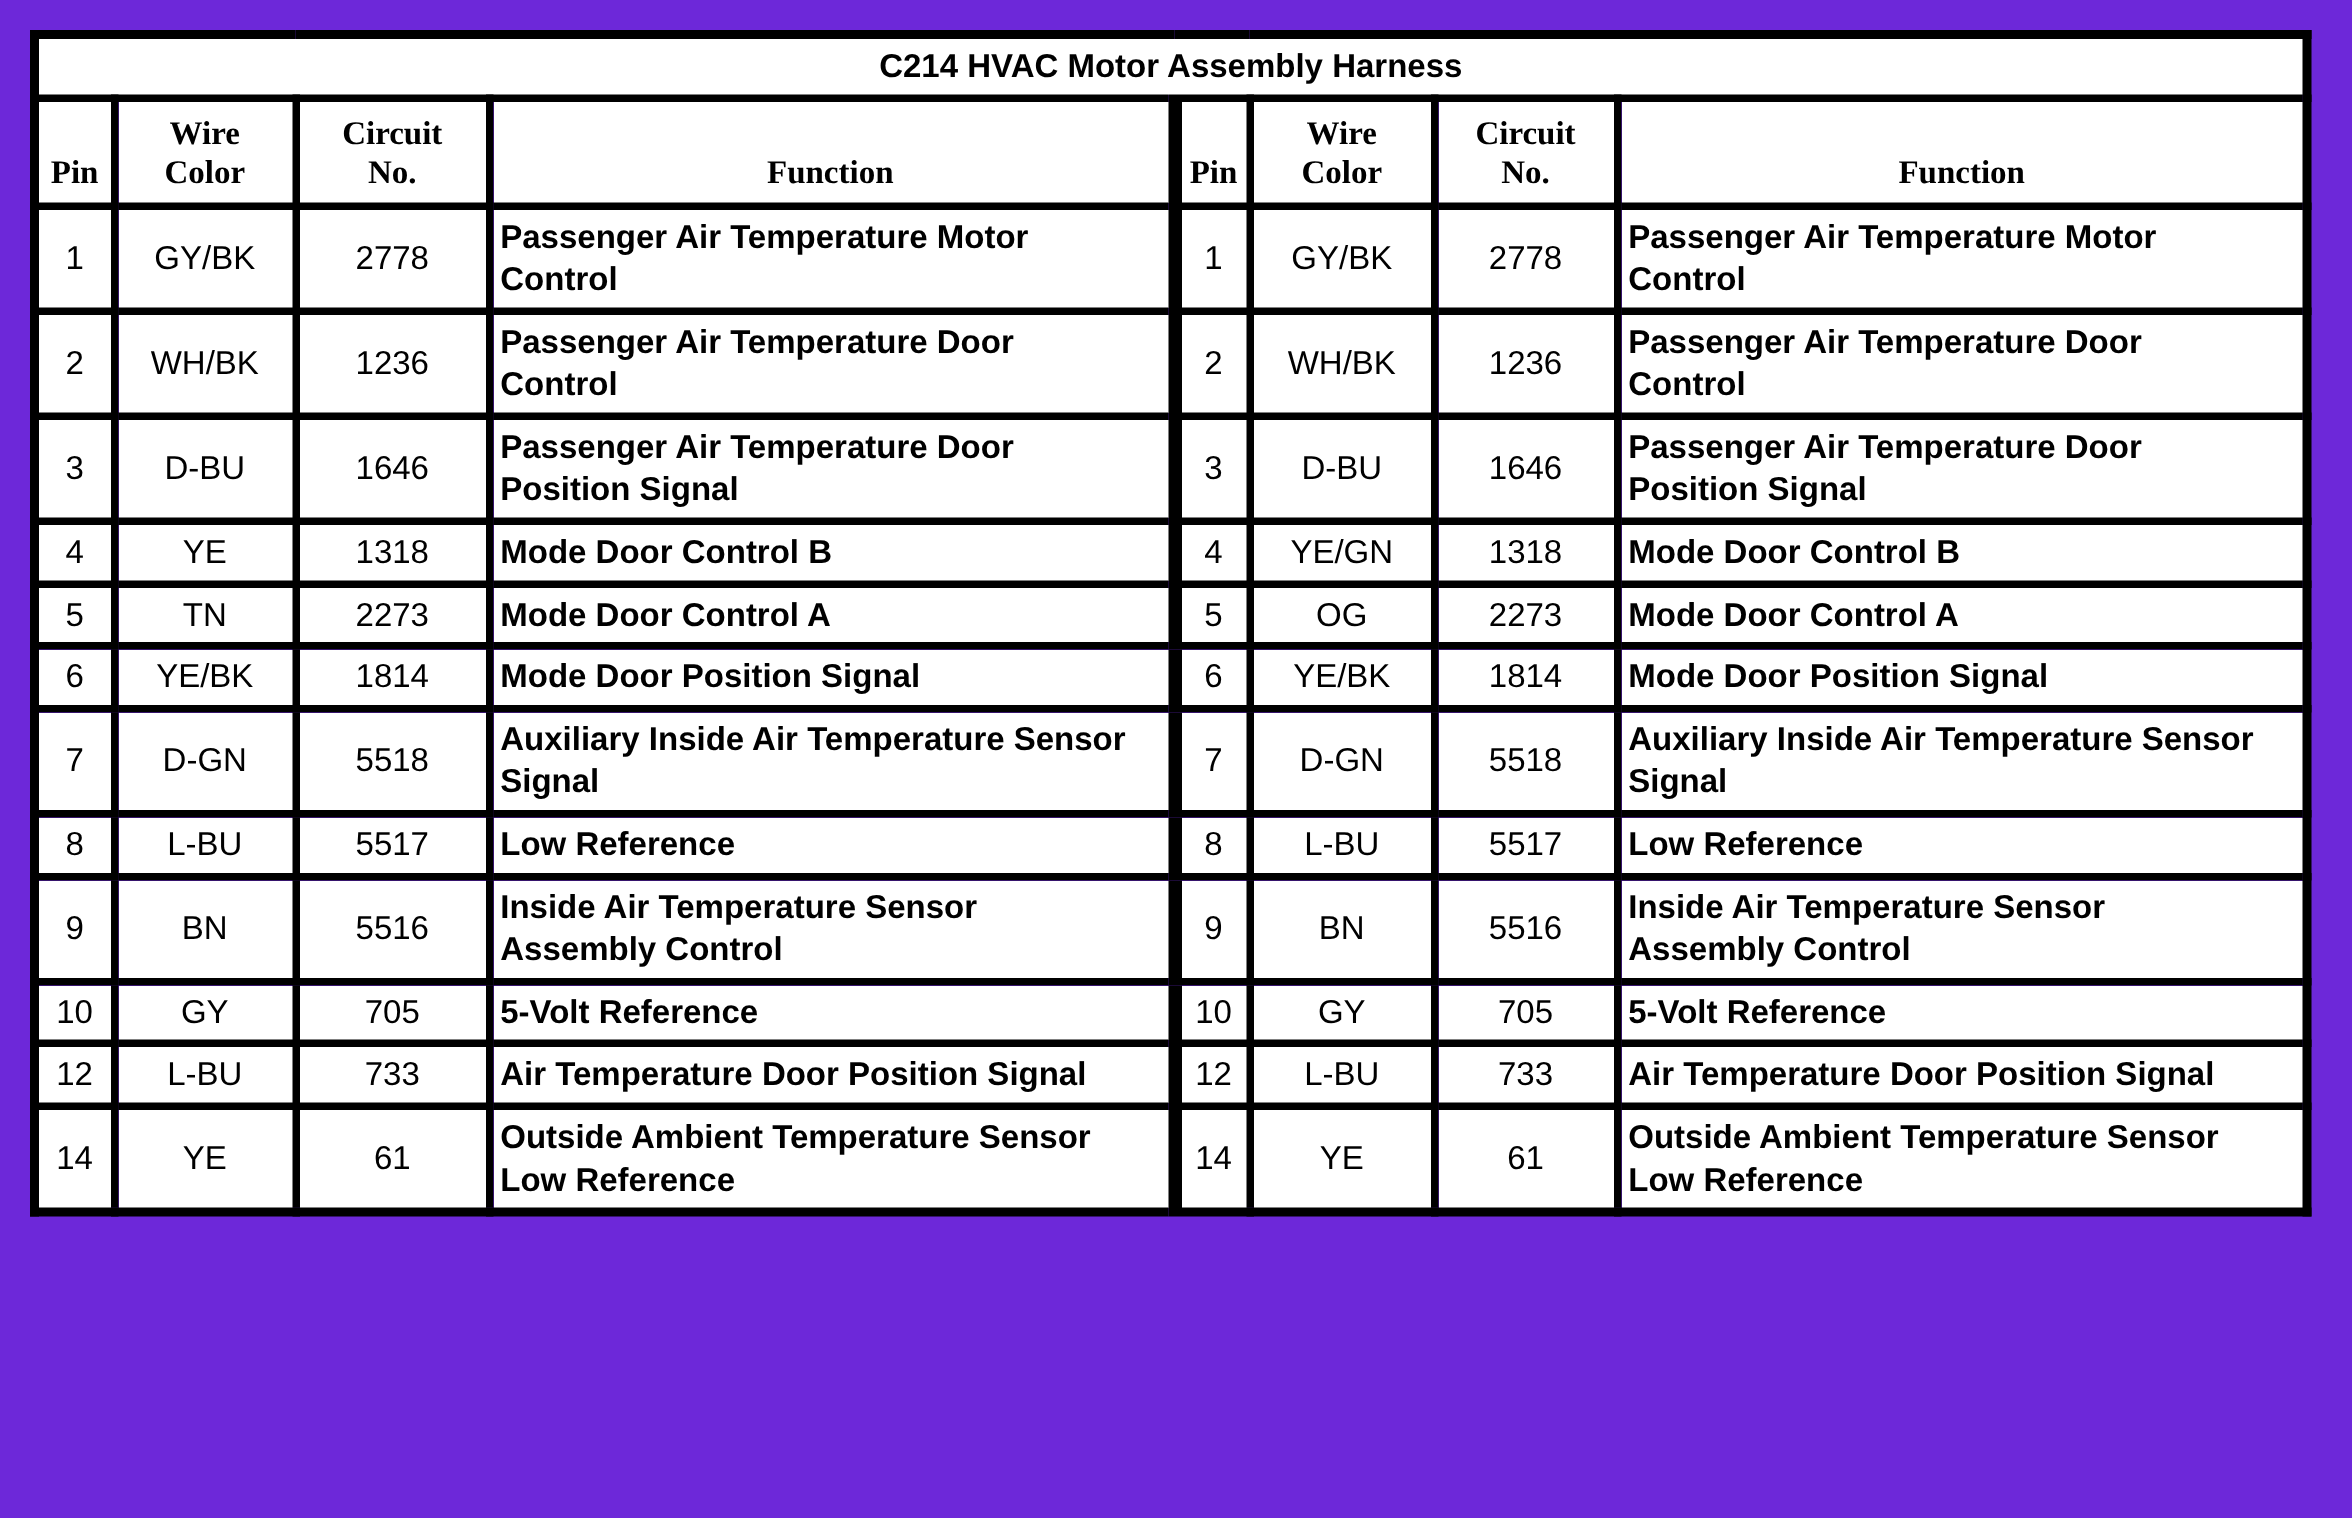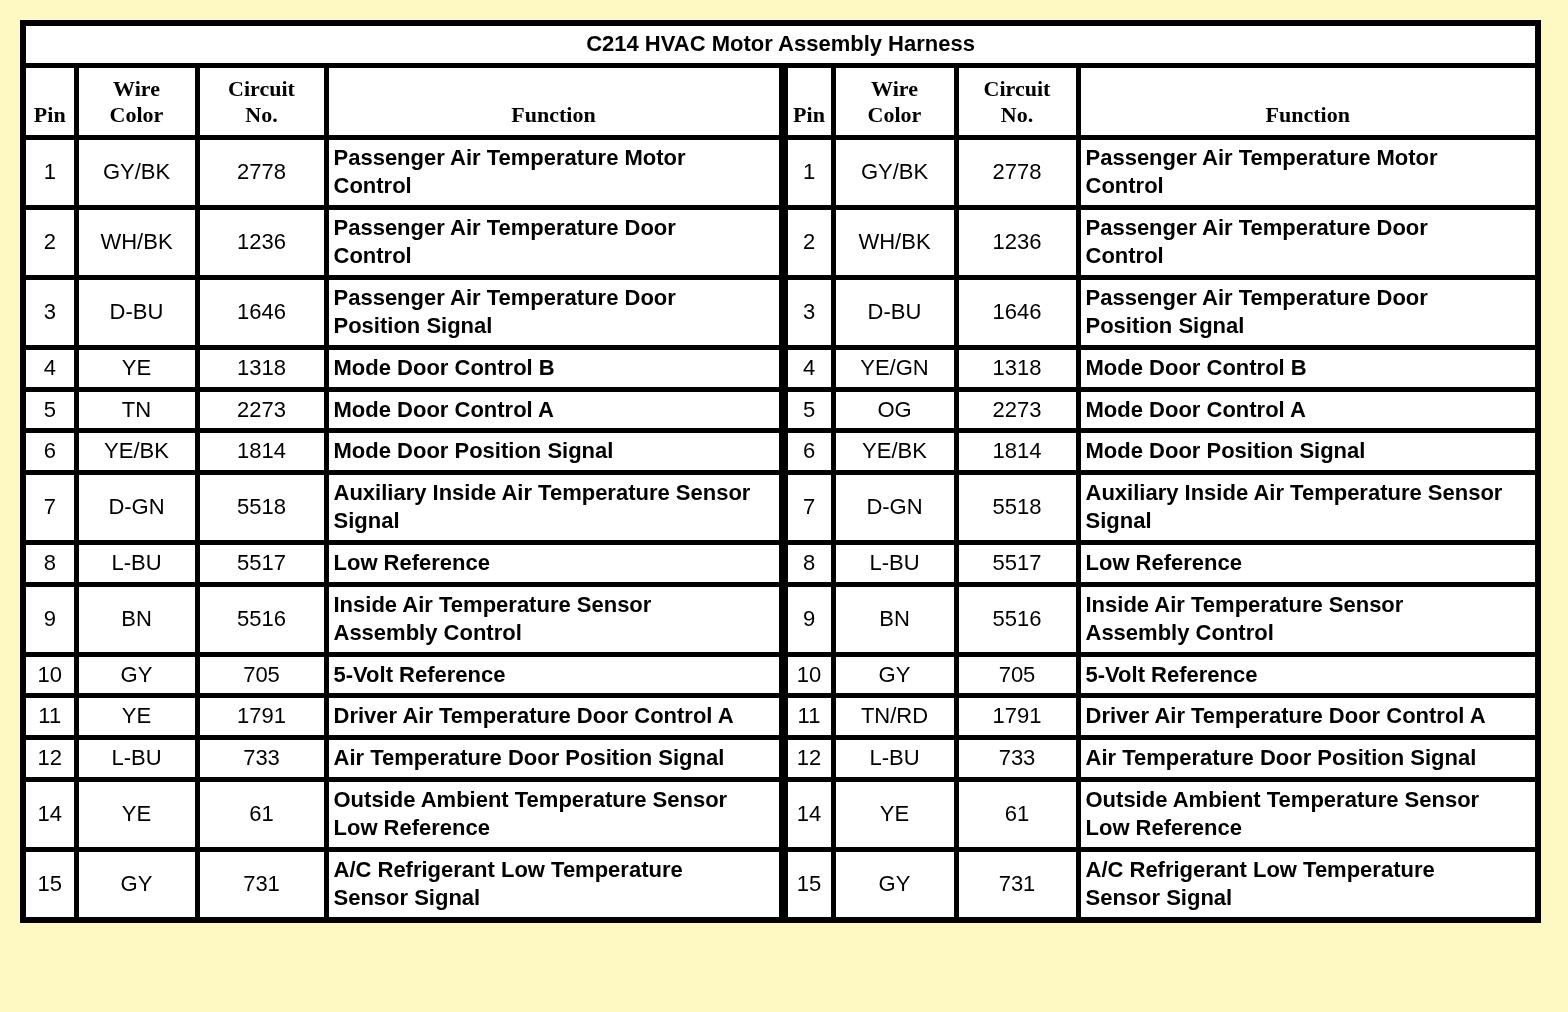--- a/index.html
+++ b/index.html
@@ -1,21 +1,21 @@
 <!DOCTYPE html>
 <html><head>
 <meta charset="utf-8">
 <style>
   html, body { margin: 0; padding: 0; background: #ffffff; }
   .page {
     width: 1568px;
     height: 1012px;
     box-sizing: border-box;
     padding: 20px 0 0 20px;
-    background: #fef9c3;
+    background: #6d28d9;
     font-family: "Liberation Sans", "DejaVu Sans", sans-serif;
     color: #000000;
   }
   table.harness {
     border-collapse: collapse;
     table-layout: fixed;
     width: 1515px;
     font-size: 22px;
     color: #000000;
     border: 6px solid #000000;
@@ -195,30 +195,20 @@
     <td class="c">10</td>
     <td class="c">GY</td>
     <td class="c">705</td>
     <td class="f">5-Volt Reference</td>
     <td class="c mid">10</td>
     <td class="c">GY</td>
     <td class="c">705</td>
     <td class="f">5-Volt Reference</td>
   </tr>
   <tr>
-    <td class="c">11</td>
-    <td class="c">YE</td>
-    <td class="c">1791</td>
-    <td class="f">Driver Air Temperature Door Control A</td>
-    <td class="c mid">11</td>
-    <td class="c">TN/RD</td>
-    <td class="c">1791</td>
-    <td class="f">Driver Air Temperature Door Control A</td>
-  </tr>
-  <tr>
     <td class="c">12</td>
     <td class="c">L-BU</td>
     <td class="c">733</td>
     <td class="f">Air Temperature Door Position Signal</td>
     <td class="c mid">12</td>
     <td class="c">L-BU</td>
     <td class="c">733</td>
     <td class="f">Air Temperature Door Position Signal</td>
   </tr>
   <tr>
@@ -226,27 +216,15 @@
     <td class="c">YE</td>
     <td class="c">61</td>
     <td class="f">Outside Ambient Temperature Sensor
 Low Reference</td>
     <td class="c mid">14</td>
     <td class="c">YE</td>
     <td class="c">61</td>
     <td class="f">Outside Ambient Temperature Sensor
 Low Reference</td>
   </tr>
-  <tr>
-    <td class="c">15</td>
-    <td class="c">GY</td>
-    <td class="c">731</td>
-    <td class="f">A/C Refrigerant Low Temperature
-Sensor Signal</td>
-    <td class="c mid">15</td>
-    <td class="c">GY</td>
-    <td class="c">731</td>
-    <td class="f">A/C Refrigerant Low Temperature
-Sensor Signal</td>
-  </tr>
 </tbody>
     </table>
 </div>
 
 </body></html>

